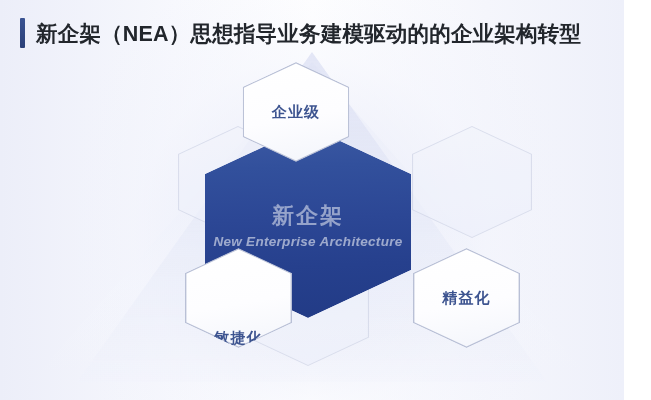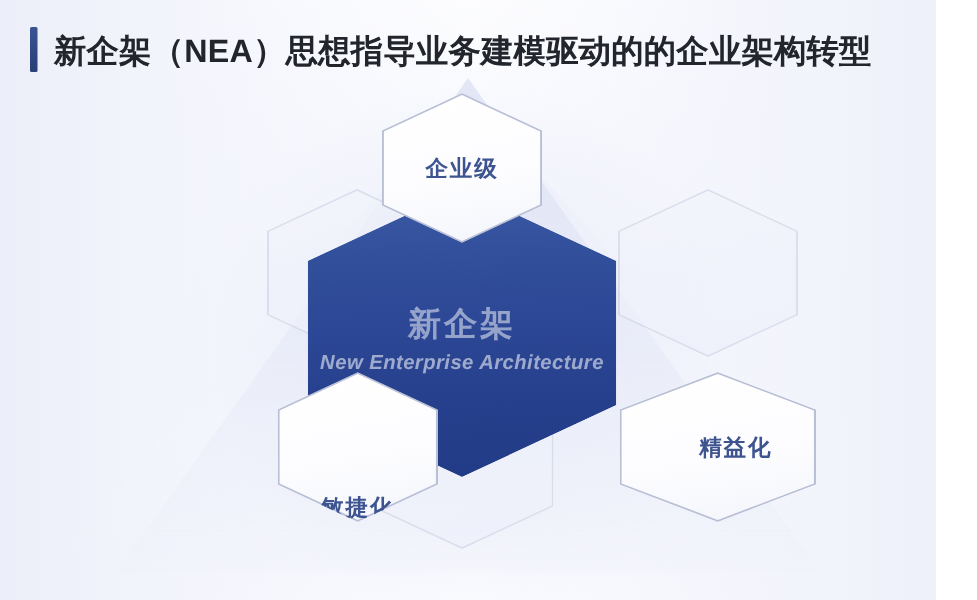--- a/index.html
+++ b/index.html
@@ -133,21 +133,21 @@
     font-size: 13.5px;
     font-style: italic;
     font-weight: 600;
     color: rgba(255,255,255,0.55);
     letter-spacing: 0.3px;
     white-space: nowrap;
   }
 
   
   #hex-top {
-    left: 308px;
+    left: 296px;
     top: 62px;
     width: 107px;
     height: 100px;
     transform: translateX(-50%);
     z-index: 5;
     font-family: Liberation Mono, monospace;
   }
   
   #hex-left {
     left: 185px;
@@ -157,21 +157,20 @@
     z-index: 5;
     align-items: flex-end;
   }
   
   #hex-right {
     left: 413px;
     top: 248px;
     width: 107px;
     height: 100px;
     z-index: 5;
-    padding-left: 24px;
   }
 
   
   .ghost-hex {
     position: absolute;
     clip-path: polygon(50% 0%, 100% 25%, 100% 75%, 50% 100%, 0% 75%, 0% 25%);
     background: #ccd2e4;
     z-index: 2;
     opacity: 0.65;
   }

